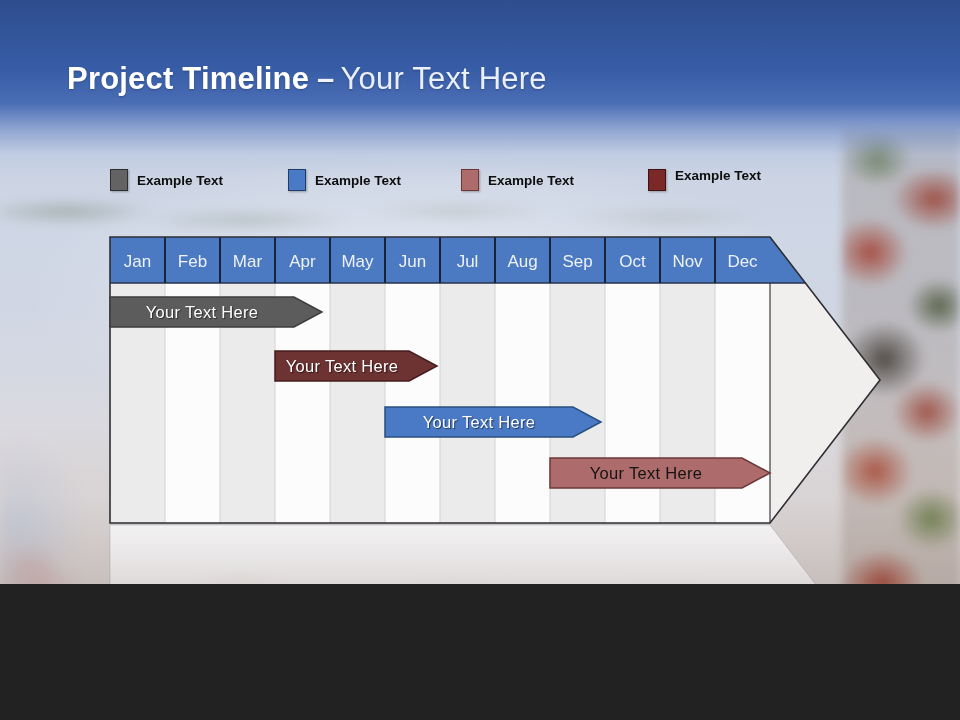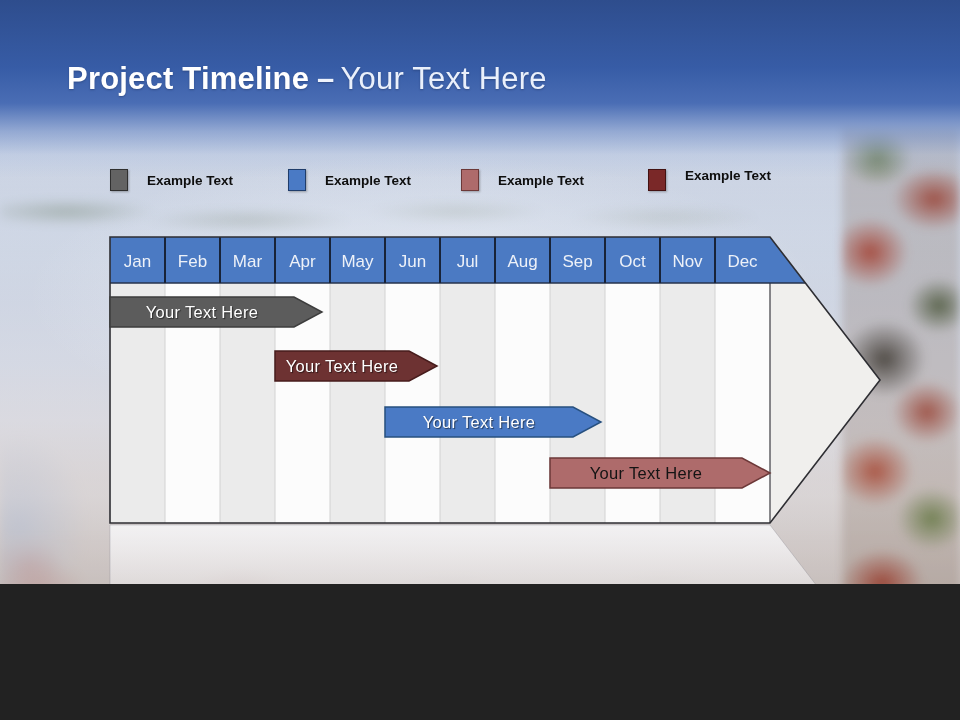--- a/index.html
+++ b/index.html
@@ -68,21 +68,21 @@
   
   .title{left:67px;top:61px;color:#ffffff;font-size:31px;letter-spacing:.2px;
     text-shadow:0 1px 2px rgba(20,35,70,.35);white-space:nowrap;}
   .title .b{font-weight:700;}
   .title .d{font-weight:700;padding:0 6px 0 8px;color:#eef3fc;}
   .title .l{font-weight:400;color:#eaf0fb;}
   
   .legend-item{top:168px;height:24px;display:flex;align-items:center;}
   .legend-swatch{width:18px;height:22px;border:1.5px solid #333;box-sizing:border-box;
     box-shadow:1px 1px 2px rgba(40,40,40,.35);}
-  .legend-label{margin-left:19px;font-size:13.5px;font-weight:700;color:#0e0e0e;white-space:nowrap;}
+  .legend-label{margin-left:9px;font-size:13.5px;font-weight:700;color:#0e0e0e;white-space:nowrap;}
   #legend-3 .legend-label{position:relative;top:-5px;}
   svg text{font-family:"Liberation Sans",sans-serif;}
 </style>
 </head>
 <body>
 
 <div id="slide">
 
   <div class="abs bg-treeline"></div>
   <div class="abs bg-left-water"></div>

